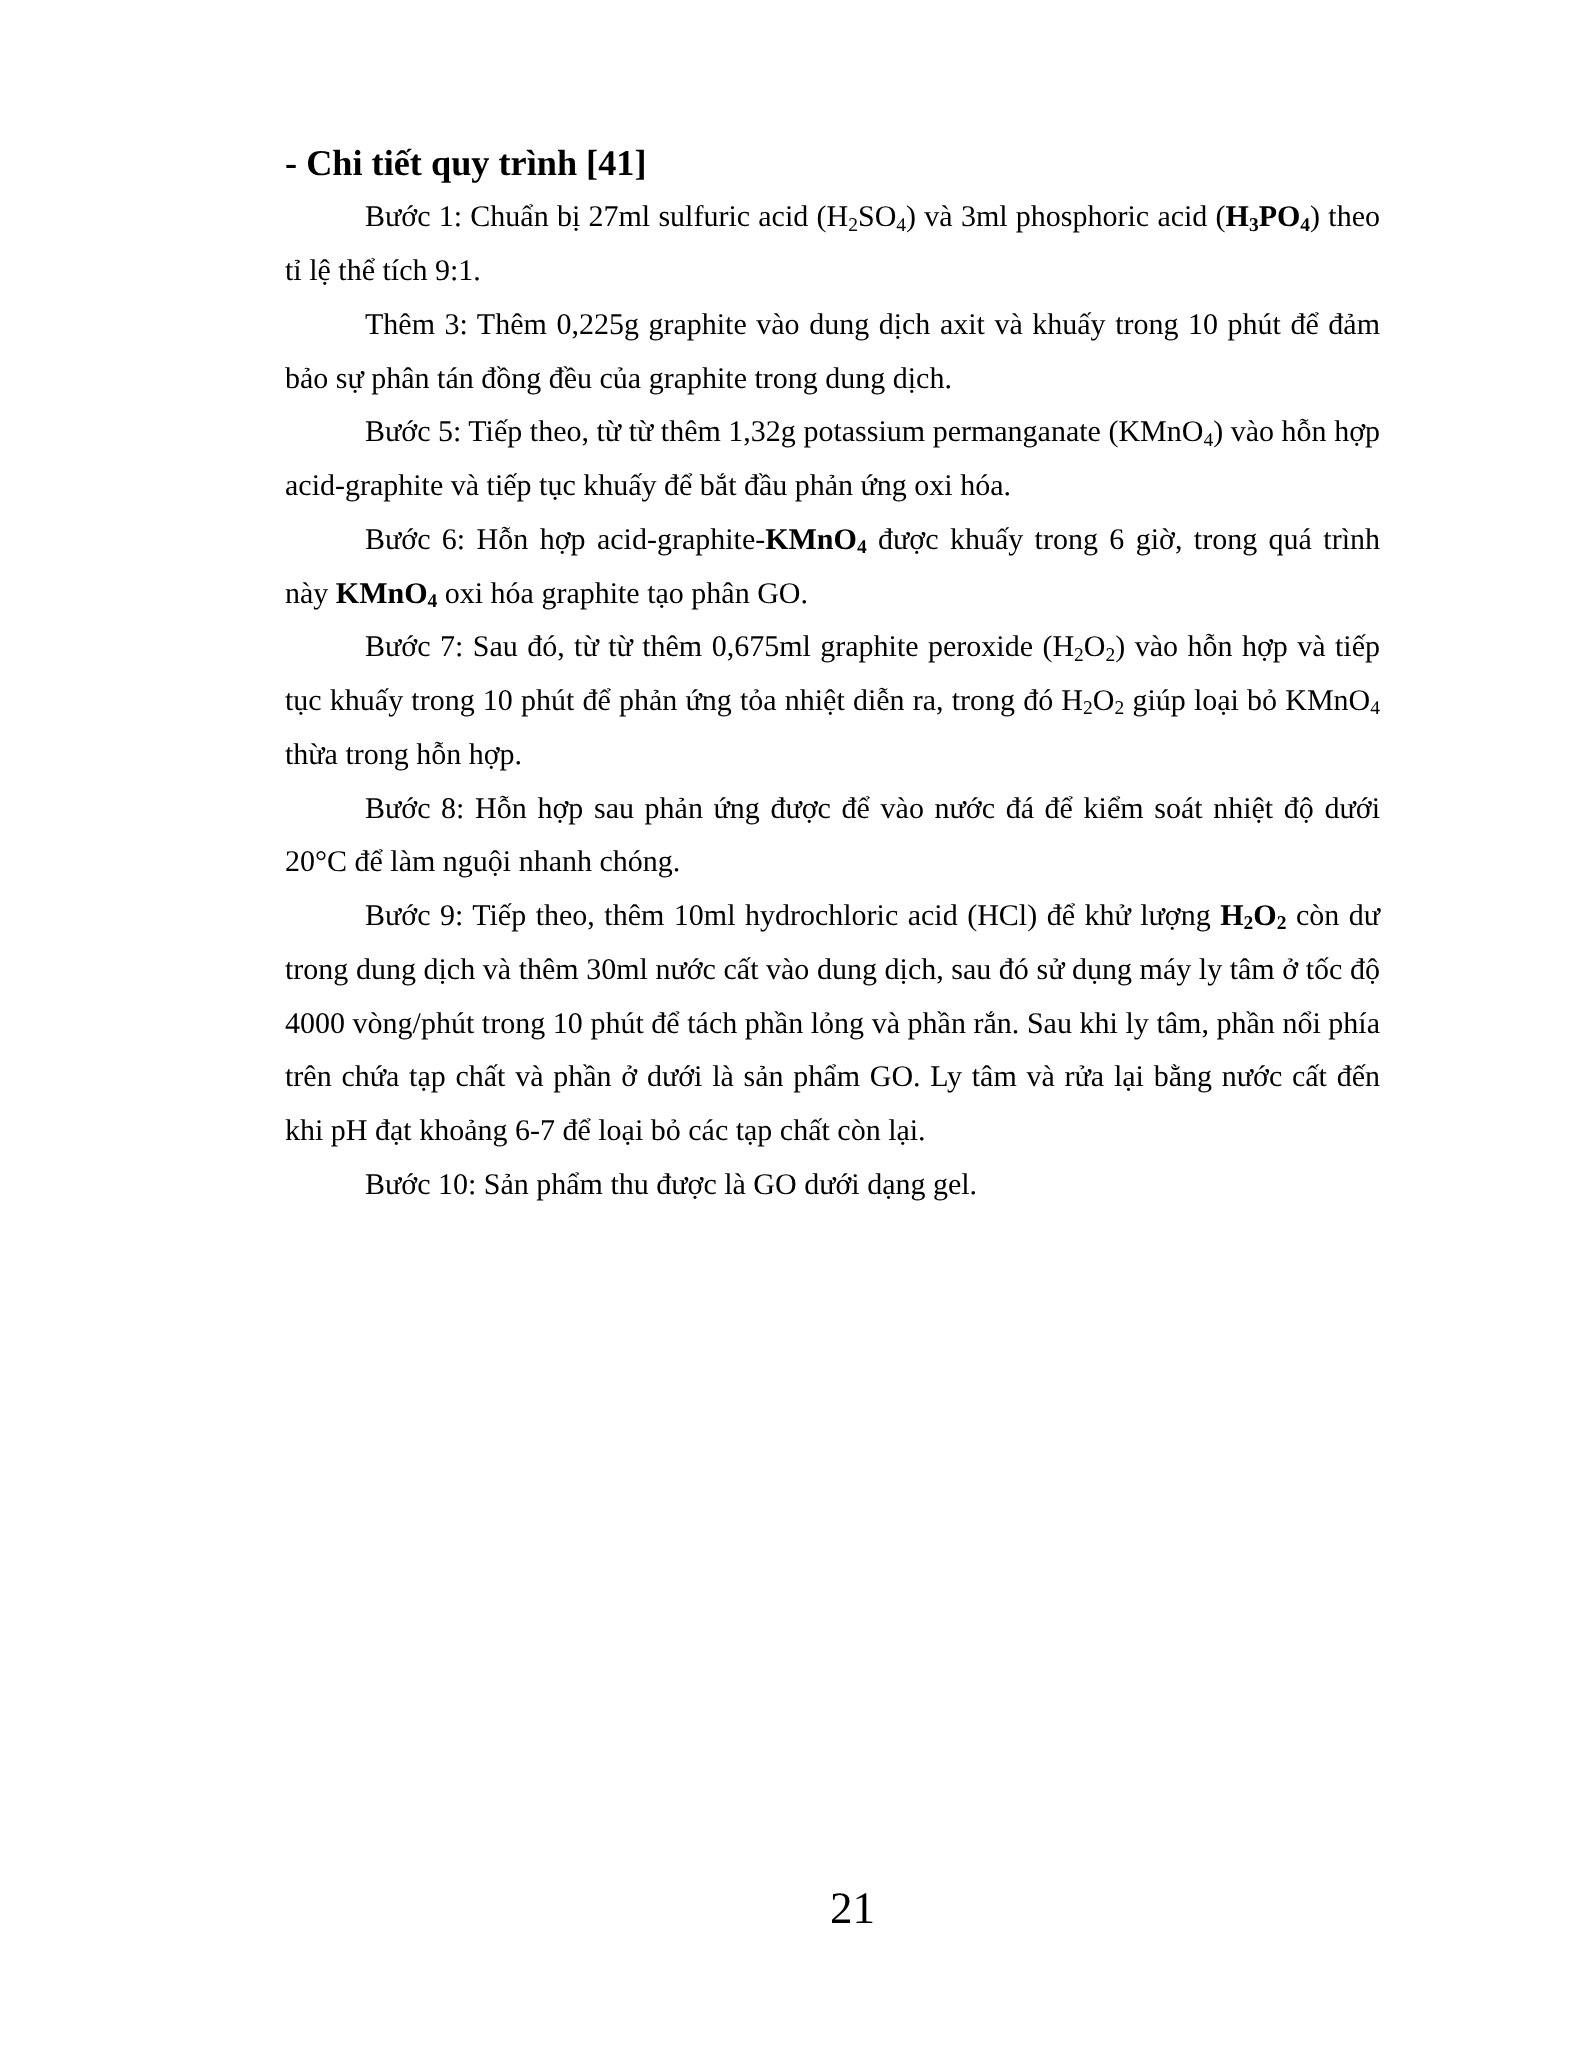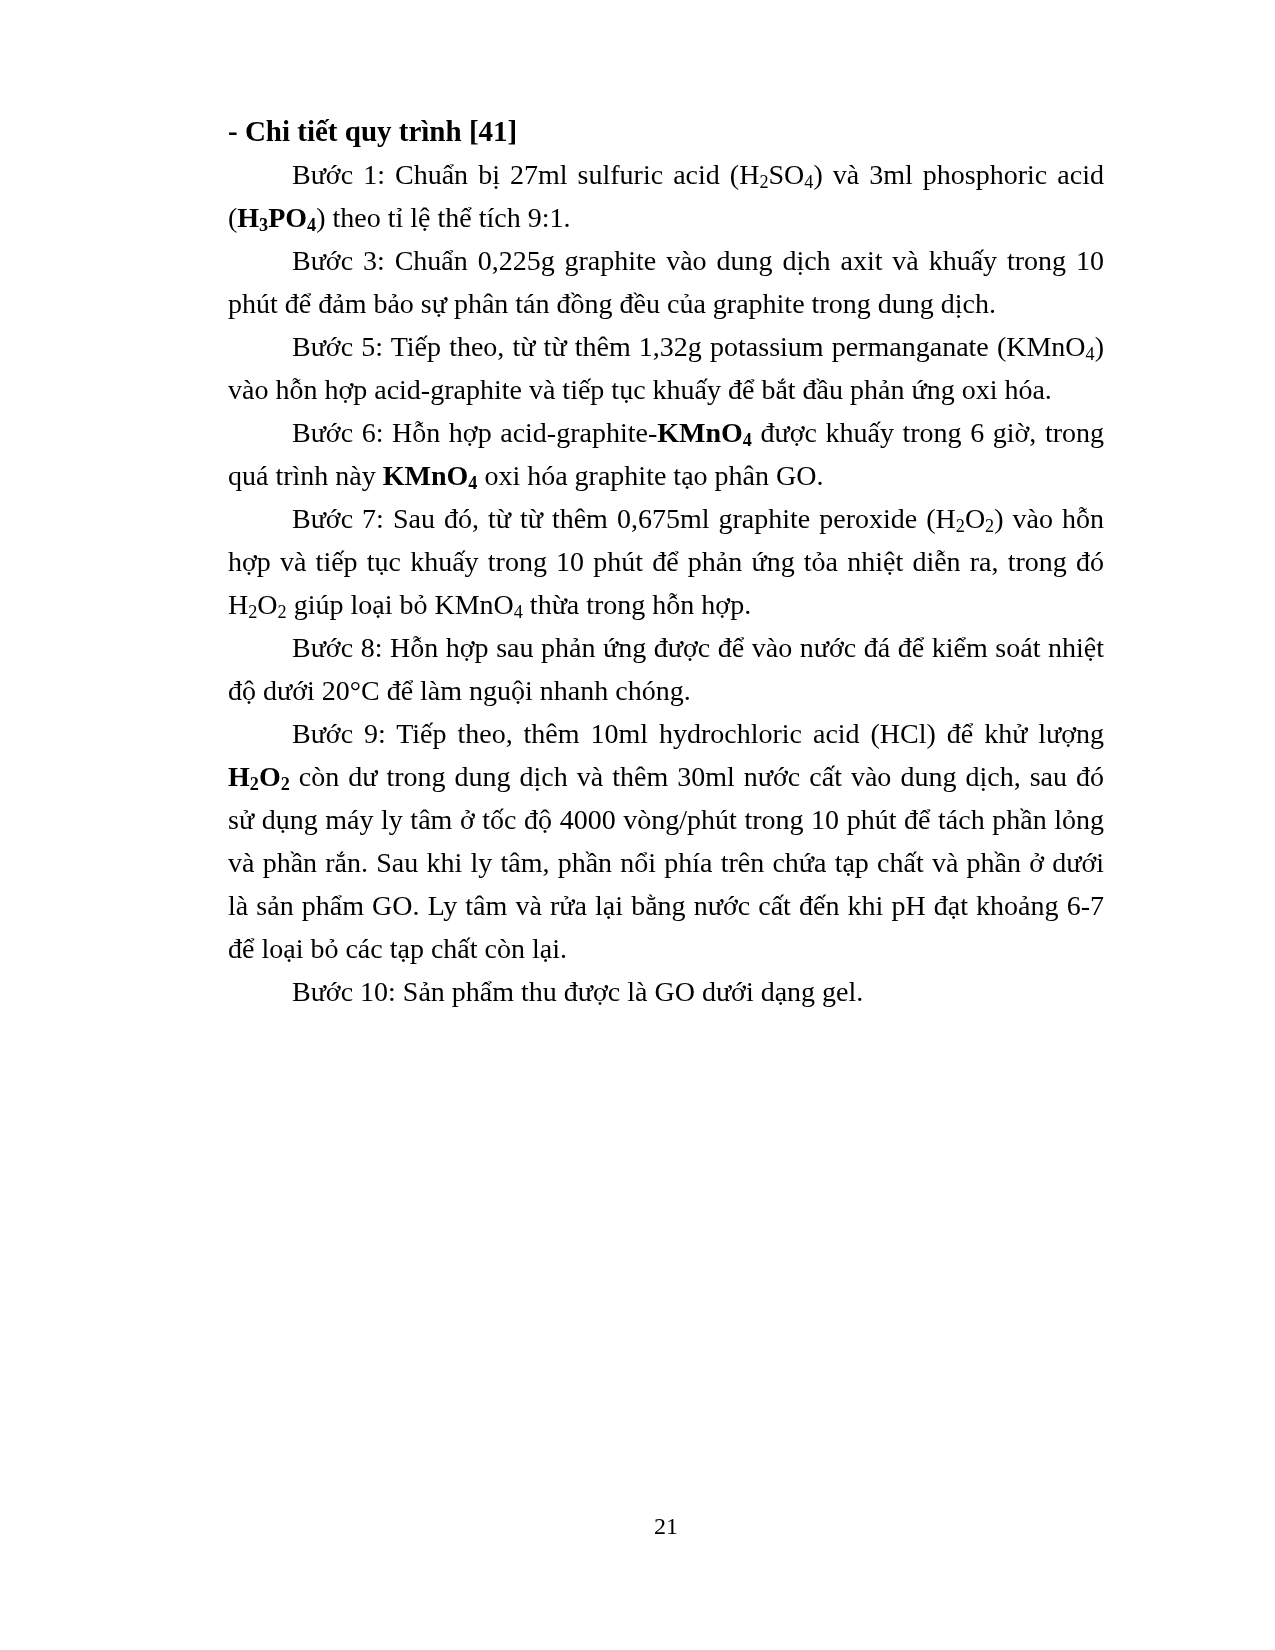--- a/index.html
+++ b/index.html
@@ -26,55 +26,55 @@
     font-size: 29px;
     line-height: 43px;
     font-weight: bold;
     margin: 0;
     padding: 0;
     white-space: nowrap;
   }
   .para {
     margin: 0;
     padding: 0;
-    font-size: 28px;
+    font-size: 24px;
     line-height: 43px;
     text-align: justify;
     text-indent: 64px;
   }
   .para .bold {
     font-weight: bold;
   }
   .para .muted {
     color: #000000;
   }
   .para sub {
     font-size: 0.65em;
     line-height: 0;
     vertical-align: -0.22em;
   }
   .page-number {
     position: absolute;
-    left: 228px;
+    left: 244px;
     width: 876px;
     top: 1505px;
     text-align: center;
-    font-size: 24px;
+    font-size: 36px;
     line-height: 43px;
   }
 </style>
 </head>
 <body>
 
 <div class="sheet">
   <div class="content">
     <h2 class="heading">- Chi tiết quy trình [41]</h2>
     <div>
         <p class="para"><span>Bước 1: Chuẩn bị 27ml sulfuric acid (H</span><sub>2</sub><span>SO</span><sub>4</sub><span>) và 3ml phosphoric acid (</span><span class="bold">H</span><sub class="bold">3</sub><span class="bold">PO</span><sub class="bold">4</sub><span>) theo tỉ lệ thể tích 9:1.</span></p>
-        <p class="para"><span>Bước 3: Chuẩn 0,225g </span><span class="muted">graphite</span><span> vào dung dịch axit và khuấy trong 10 phút để đảm bảo sự phân tán đồng đều của graphite trong dung dịch.</span></p>
+        <p class="para"><span>Thêm 3: Thêm 0,225g </span><span class="muted">graphite</span><span> vào dung dịch axit và khuấy trong 10 phút để đảm bảo sự phân tán đồng đều của graphite trong dung dịch.</span></p>
         <p class="para"><span>Bước 5: Tiếp theo, từ từ thêm 1,32g potassium permanganate (KMnO</span><sub>4</sub><span>) vào hỗn hợp acid-graphite và tiếp tục khuấy để bắt đầu phản ứng oxi hóa.</span></p>
         <p class="para"><span>Bước 6: Hỗn hợp acid-graphite-</span><span class="bold">KMnO</span><sub class="bold">4</sub><span> được khuấy trong 6 giờ, trong quá trình này </span><span class="bold">KMnO</span><sub class="bold">4</sub><span> oxi hóa graphite tạo phân GO.</span></p>
         <p class="para"><span>Bước 7: Sau đó, từ từ thêm 0,675ml graphite peroxide (H</span><sub>2</sub><span>O</span><sub>2</sub><span>) vào hỗn hợp và tiếp tục khuấy trong 10 phút để phản ứng tỏa nhiệt diễn ra, trong đó H</span><sub>2</sub><span>O</span><sub>2</sub><span> giúp loại bỏ KMnO</span><sub>4</sub><span> thừa trong hỗn hợp.</span></p>
         <p class="para"><span>Bước 8: Hỗn hợp sau phản ứng được để vào nước đá để kiểm soát nhiệt độ dưới 20°C để làm nguội nhanh chóng.</span></p>
         <p class="para"><span>Bước 9: Tiếp theo, thêm 10ml hydrochloric acid (HCl) để khử lượng </span><span class="bold">H</span><sub class="bold">2</sub><span class="bold">O</span><sub class="bold">2</sub><span> còn dư trong dung dịch và thêm 30ml nước cất vào dung dịch, sau đó sử dụng máy ly tâm ở tốc độ 4000 vòng/phút trong 10 phút để tách phần lỏng và phần rắn. Sau khi ly tâm, phần nổi phía trên chứa tạp chất và phần ở dưới là sản phẩm GO. Ly tâm và rửa lại bằng nước cất đến khi pH đạt khoảng 6-7 để loại bỏ các tạp chất còn lại.</span></p>
         <p class="para"><span>Bước 10: Sản phẩm thu được là GO dưới dạng gel.</span></p>
       </div>
   </div>
   <div class="page-number">21</div>
 </div>

